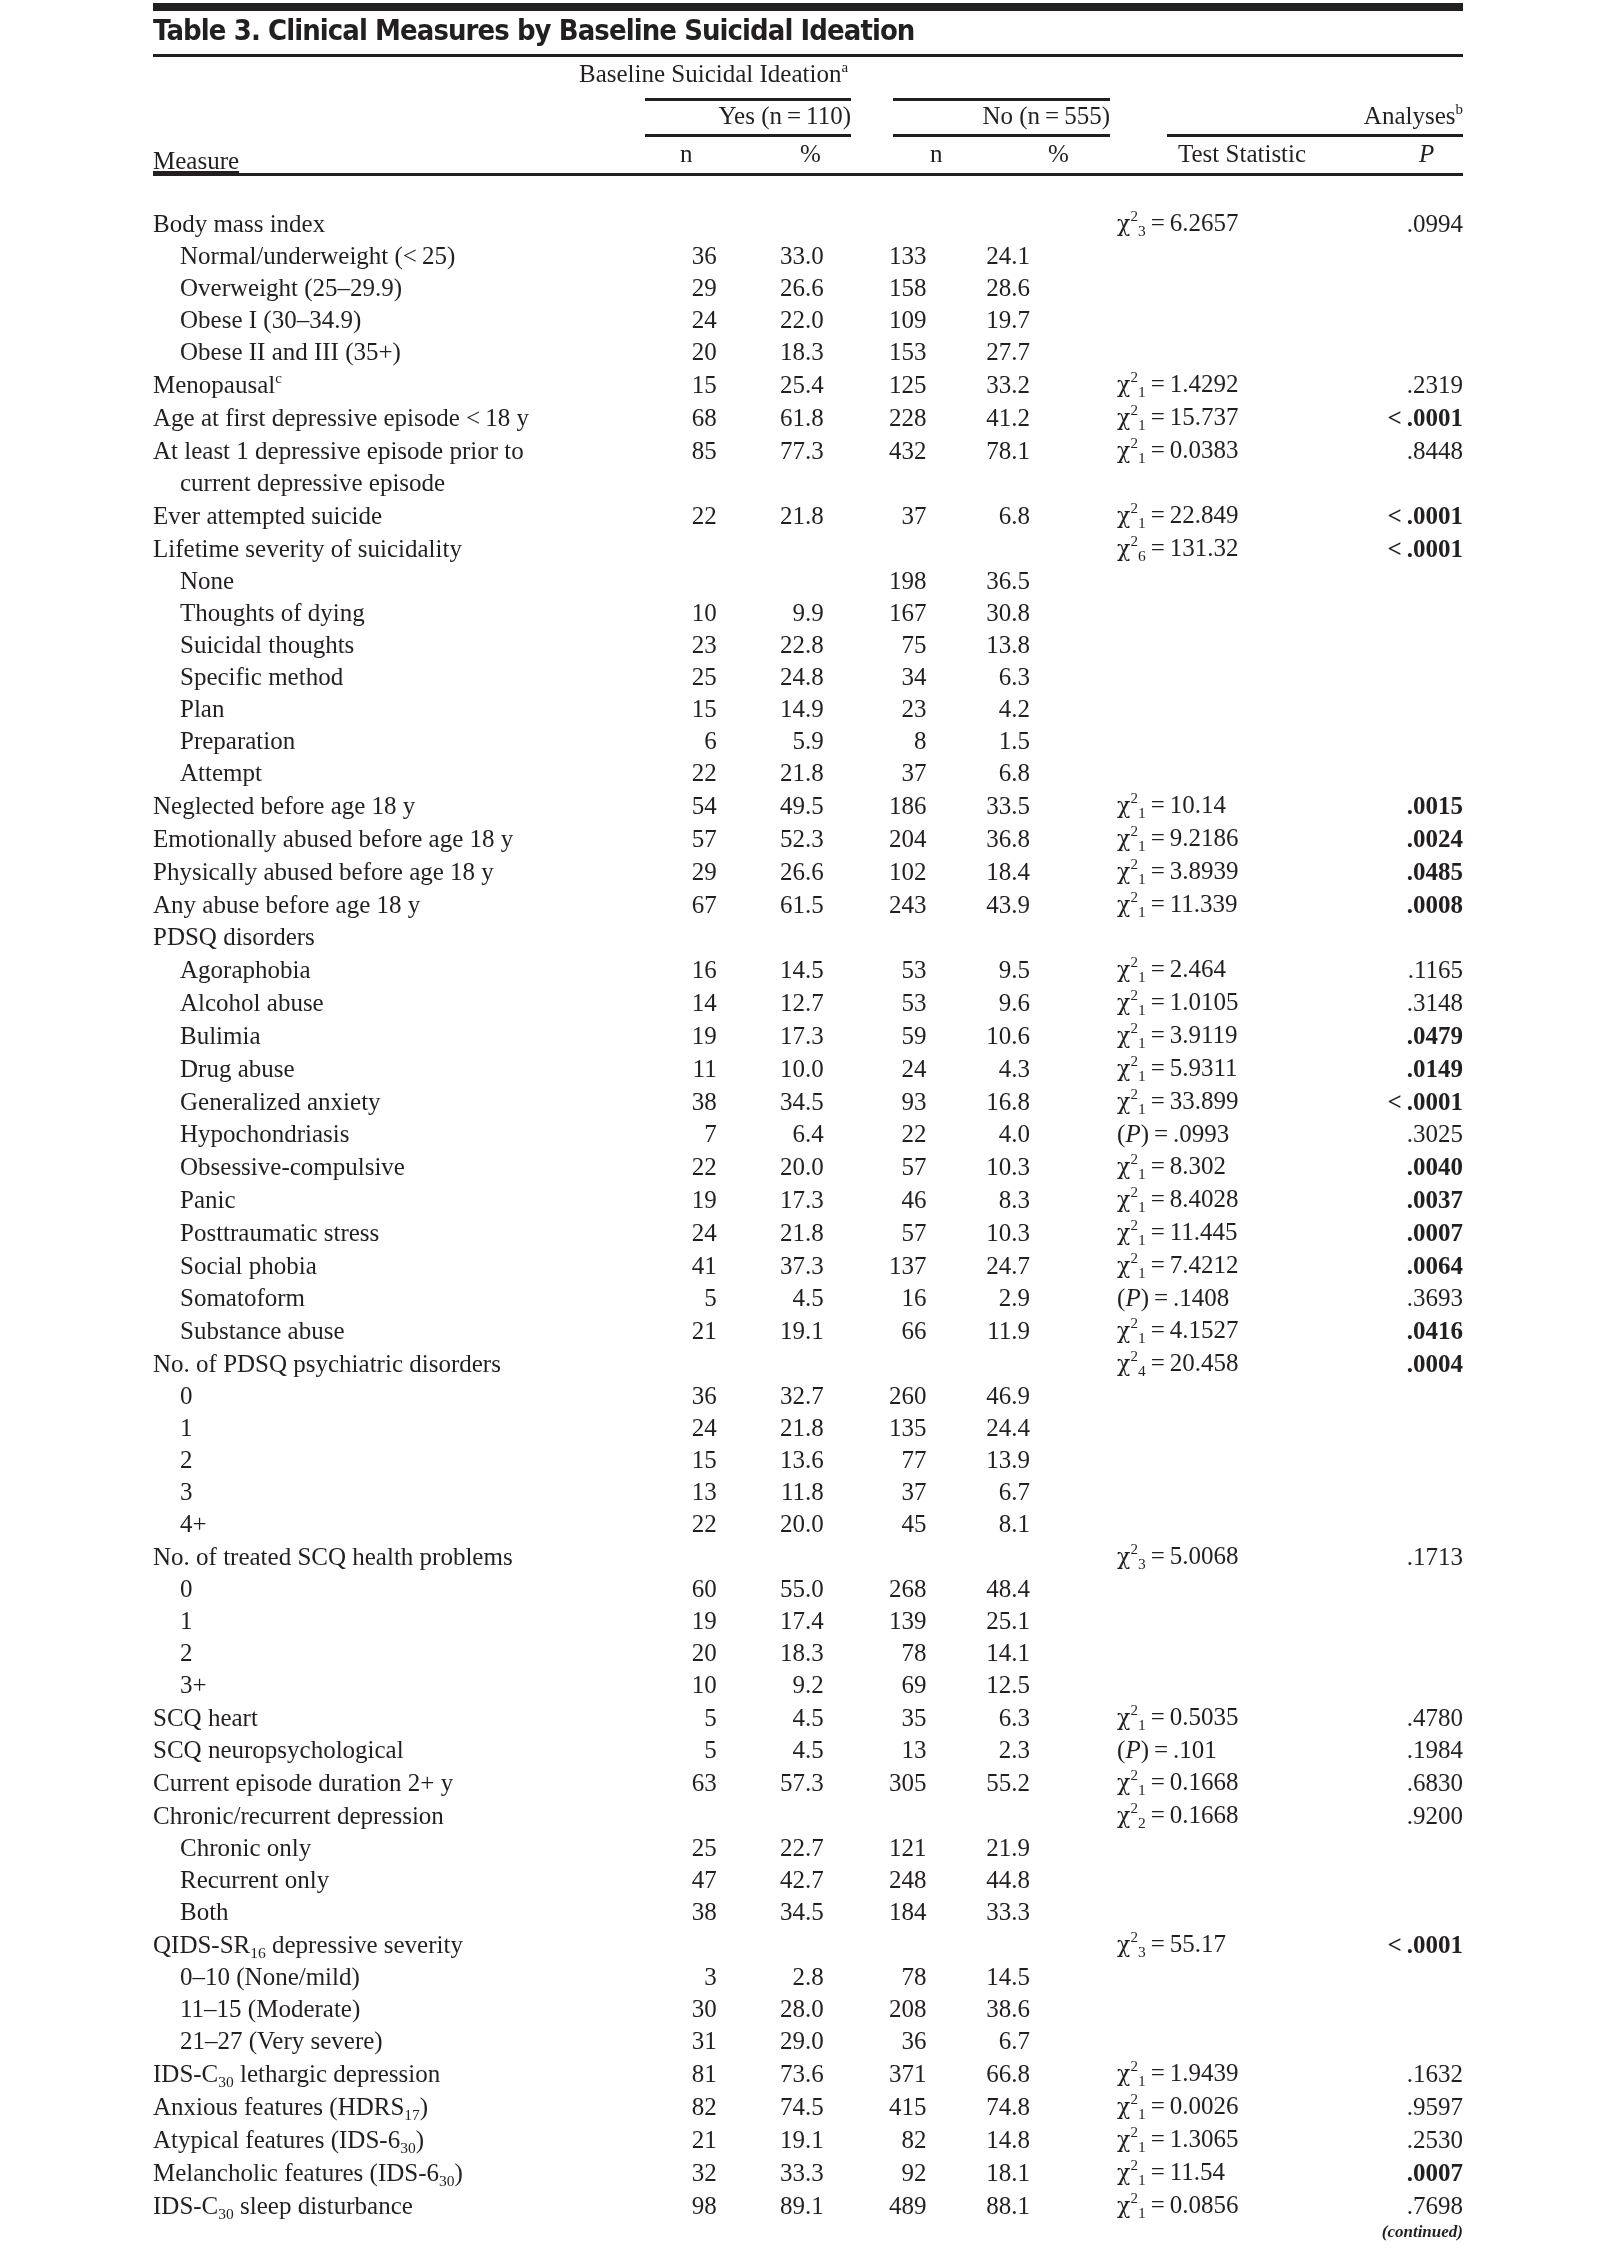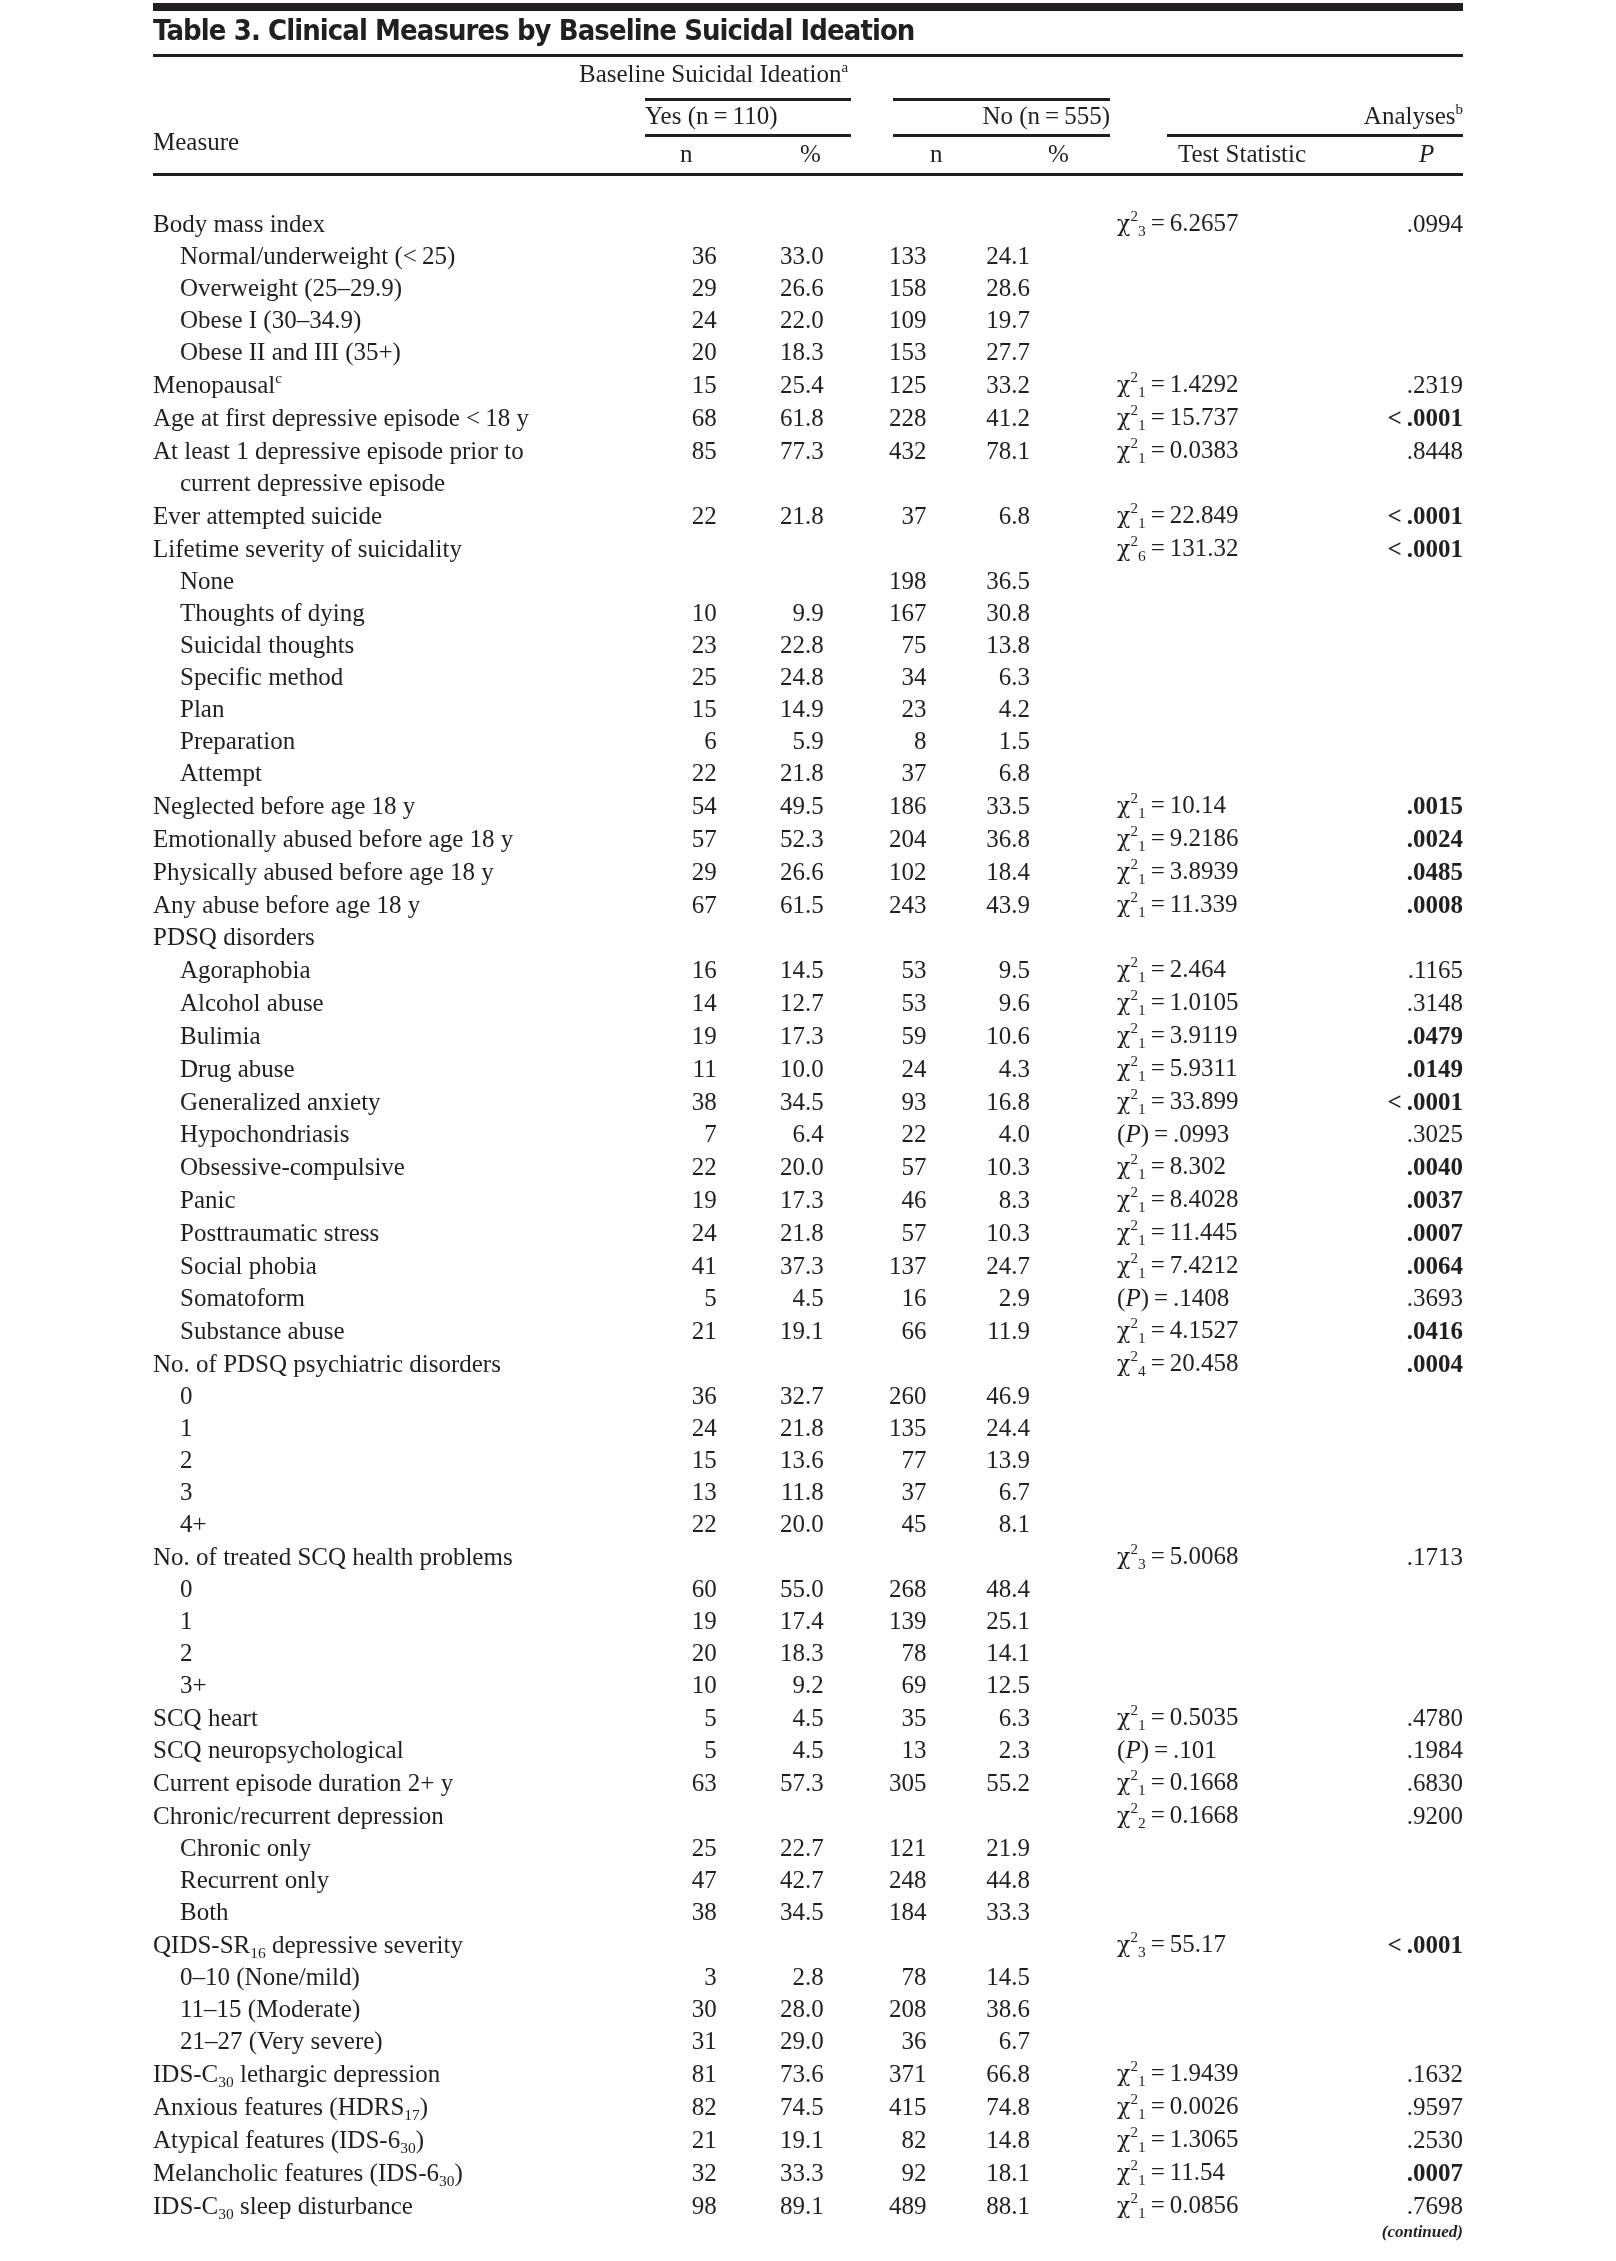--- a/index.html
+++ b/index.html
@@ -33,29 +33,29 @@
 
 <div class="wrap">
   <div class="topbar"></div>
   <div class="title">Table 3. Clinical Measures by Baseline Suicidal Ideation</div>
   <div class="title-rule"></div>
 
   <div class="hdr" style="left:426px; top:60px; width:578px; text-align:left;"><span>Baseline Suicidal Ideation</span><sup>a</sup></div>
   <div class="rule" style="left:492px; top:98px; width:206px;"></div>
   <div class="rule" style="left:740px; top:98px; width:217px;"></div>
 
-  <div class="hdr" style="left:492px; top:102px; width:206px; text-align:left;">Yes (n = 110)</div>
+  <div class="hdr" style="left:492px; top:102px; width:206px; text-align:right;">Yes (n = 110)</div>
   <div class="hdr" style="left:740px; top:102px; width:217px; text-align:right;">No (n = 555)</div>
   <div class="hdr" style="left:1014px; top:102px; width:296px; text-align:right;"><span>Analyses</span><sup>b</sup></div>
 
   <div class="rule" style="left:492px; top:134px; width:206px;"></div>
   <div class="rule" style="left:740px; top:134px; width:217px;"></div>
   <div class="rule" style="left:1014px; top:134px; width:296px;"></div>
 
-  <div class="hdr" style="left:0; top:128px;">Measure</div>
+  <div class="hdr" style="left:0; top:147px;text-decoration:underline;">Measure</div>
   <div class="hdr" style="left:527px; top:140px;">n</div>
   <div class="hdr" style="left:647px; top:140px;">%</div>
   <div class="hdr" style="left:777px; top:140px;">n</div>
   <div class="hdr" style="left:895px; top:140px;">%</div>
   <div class="hdr" style="left:1025px; top:140px;">Test Statistic</div>
   <div class="hdr ital" style="left:1266px; top:140px;">P</div>
 
   <div class="thick"></div>
 
   <table class="body">

